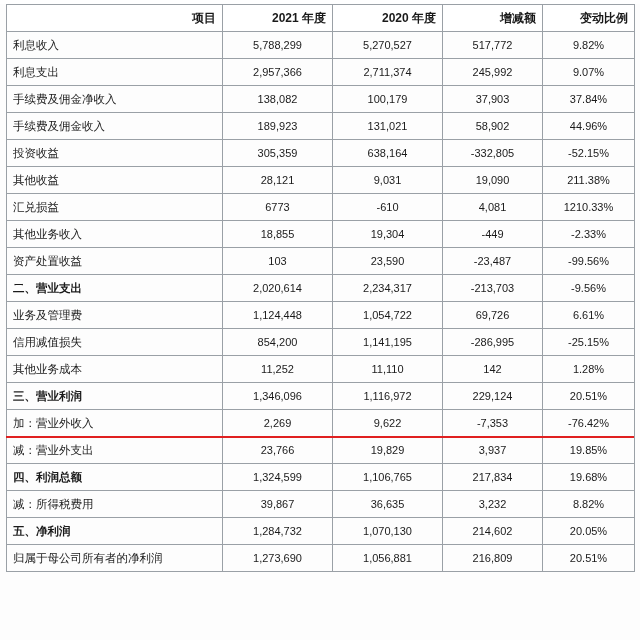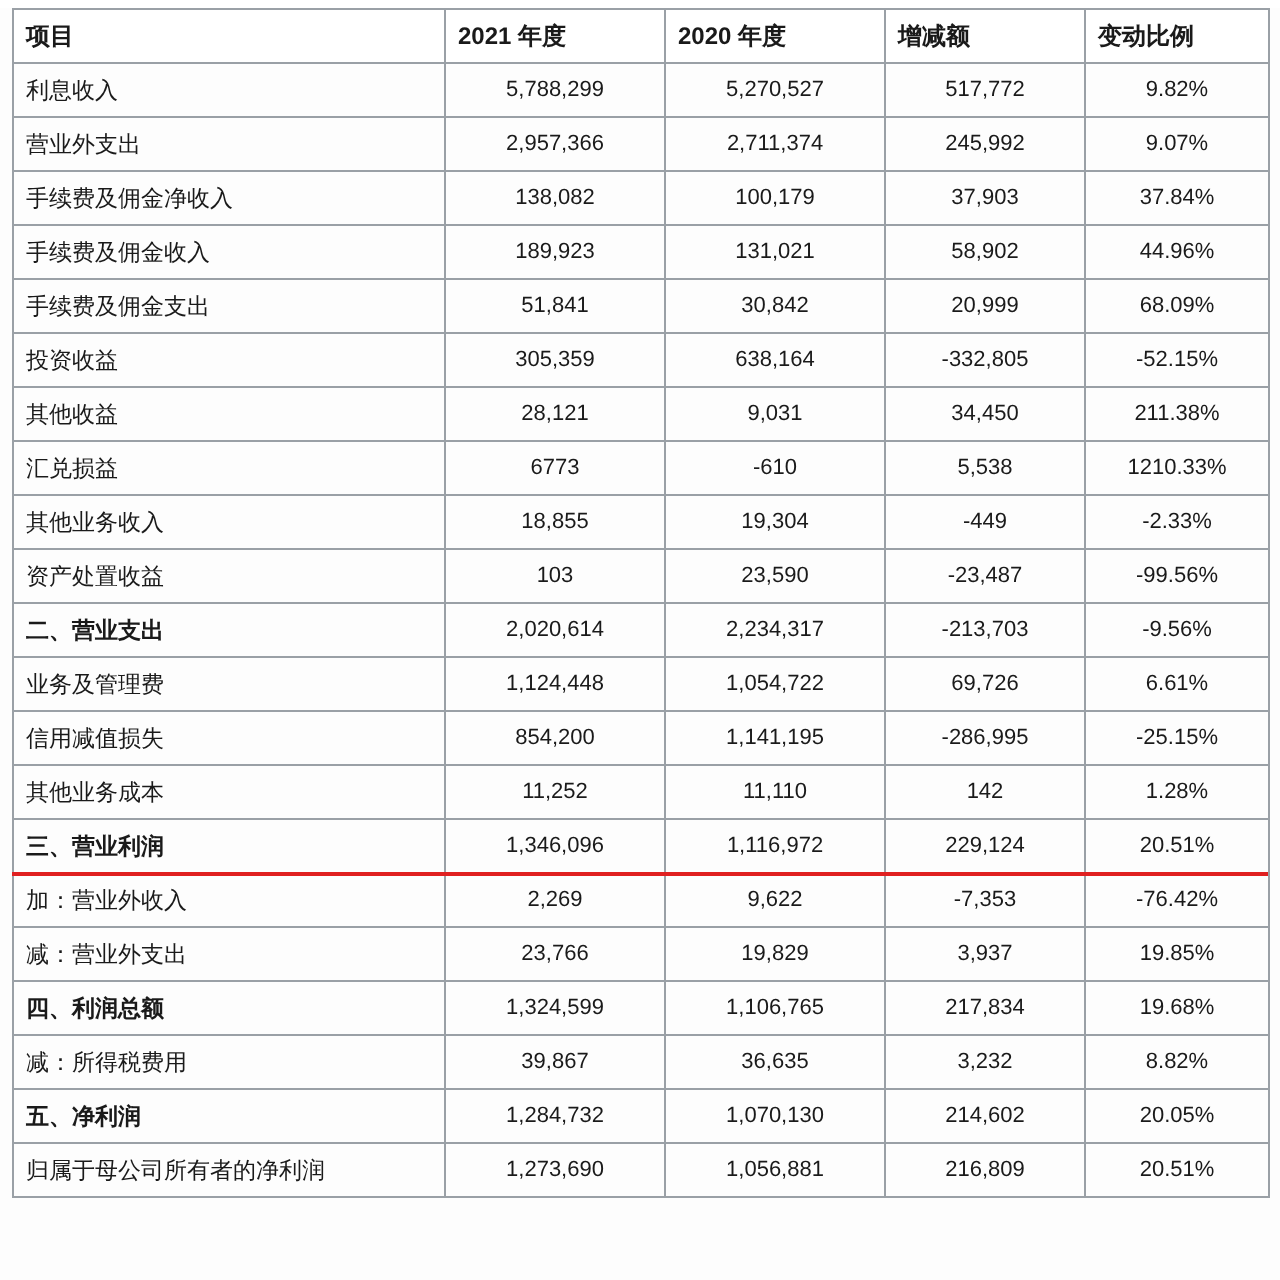--- a/index.html
+++ b/index.html
@@ -35,21 +35,21 @@
 
   table.fin th, table.fin td {
     border: 1px solid #9aa0a6;
     height: 26px;
     padding: 0 6px;
     vertical-align: middle;
     white-space: nowrap;
     overflow: hidden;
   }
   thead th {
-    text-align: left;
+    text-align: right;
     font-weight: bold;
     font-size: 12px;
     background: #ffffff;
     height: 30px;
   }
   td.label {
     text-align: left;
   }
   td.num {
     text-align: center;
@@ -98,66 +98,59 @@
     </thead>
     <tbody id="tbody">
         <tr>
           <td class="label ind1">利息收入</td>
           <td class="num">5,788,299</td>
           <td class="num">5,270,527</td>
           <td class="num">517,772</td>
           <td class="num">9.82%</td>
         </tr>
         <tr>
-          <td class="label ind1">营业外支出</td>
+          <td class="label ind1">利息支出</td>
           <td class="num">2,957,366</td>
           <td class="num">2,711,374</td>
           <td class="num">245,992</td>
           <td class="num">9.07%</td>
         </tr>
         <tr>
           <td class="label ind1">手续费及佣金净收入</td>
           <td class="num">138,082</td>
           <td class="num">100,179</td>
           <td class="num">37,903</td>
           <td class="num">37.84%</td>
         </tr>
         <tr>
           <td class="label ind2">手续费及佣金收入</td>
           <td class="num">189,923</td>
           <td class="num">131,021</td>
           <td class="num">58,902</td>
           <td class="num">44.96%</td>
         </tr>
         <tr>
-          <td class="label ind2">手续费及佣金支出</td>
-          <td class="num">51,841</td>
-          <td class="num">30,842</td>
-          <td class="num">20,999</td>
-          <td class="num">68.09%</td>
-        </tr>
-        <tr>
           <td class="label ind1">投资收益</td>
           <td class="num">305,359</td>
           <td class="num">638,164</td>
           <td class="num">-332,805</td>
           <td class="num">-52.15%</td>
         </tr>
         <tr>
           <td class="label ind1">其他收益</td>
           <td class="num">28,121</td>
           <td class="num">9,031</td>
-          <td class="num">34,450</td>
+          <td class="num">19,090</td>
           <td class="num">211.38%</td>
         </tr>
         <tr>
           <td class="label ind1">汇兑损益</td>
           <td class="num">6773</td>
           <td class="num">-610</td>
-          <td class="num">5,538</td>
+          <td class="num">4,081</td>
           <td class="num">1210.33%</td>
         </tr>
         <tr>
           <td class="label ind1">其他业务收入</td>
           <td class="num">18,855</td>
           <td class="num">19,304</td>
           <td class="num">-449</td>
           <td class="num">-2.33%</td>
         </tr>
         <tr>

